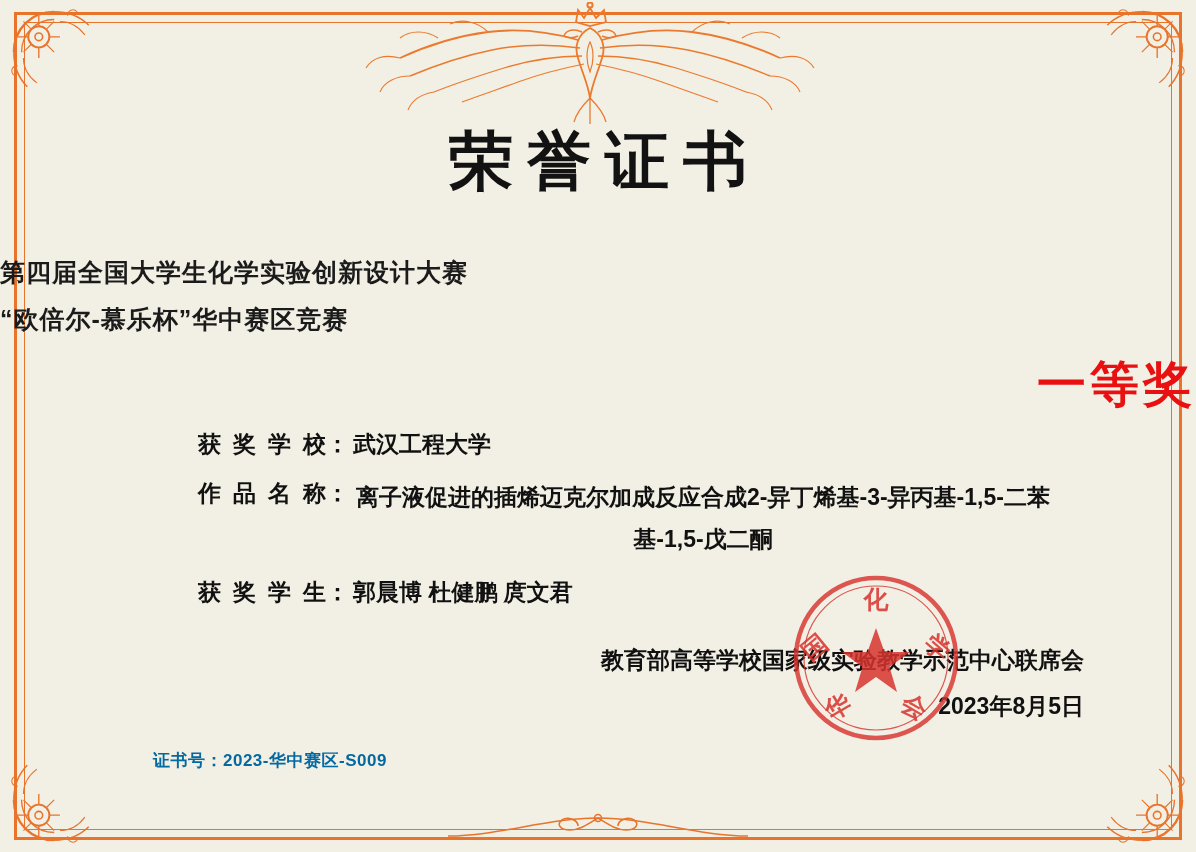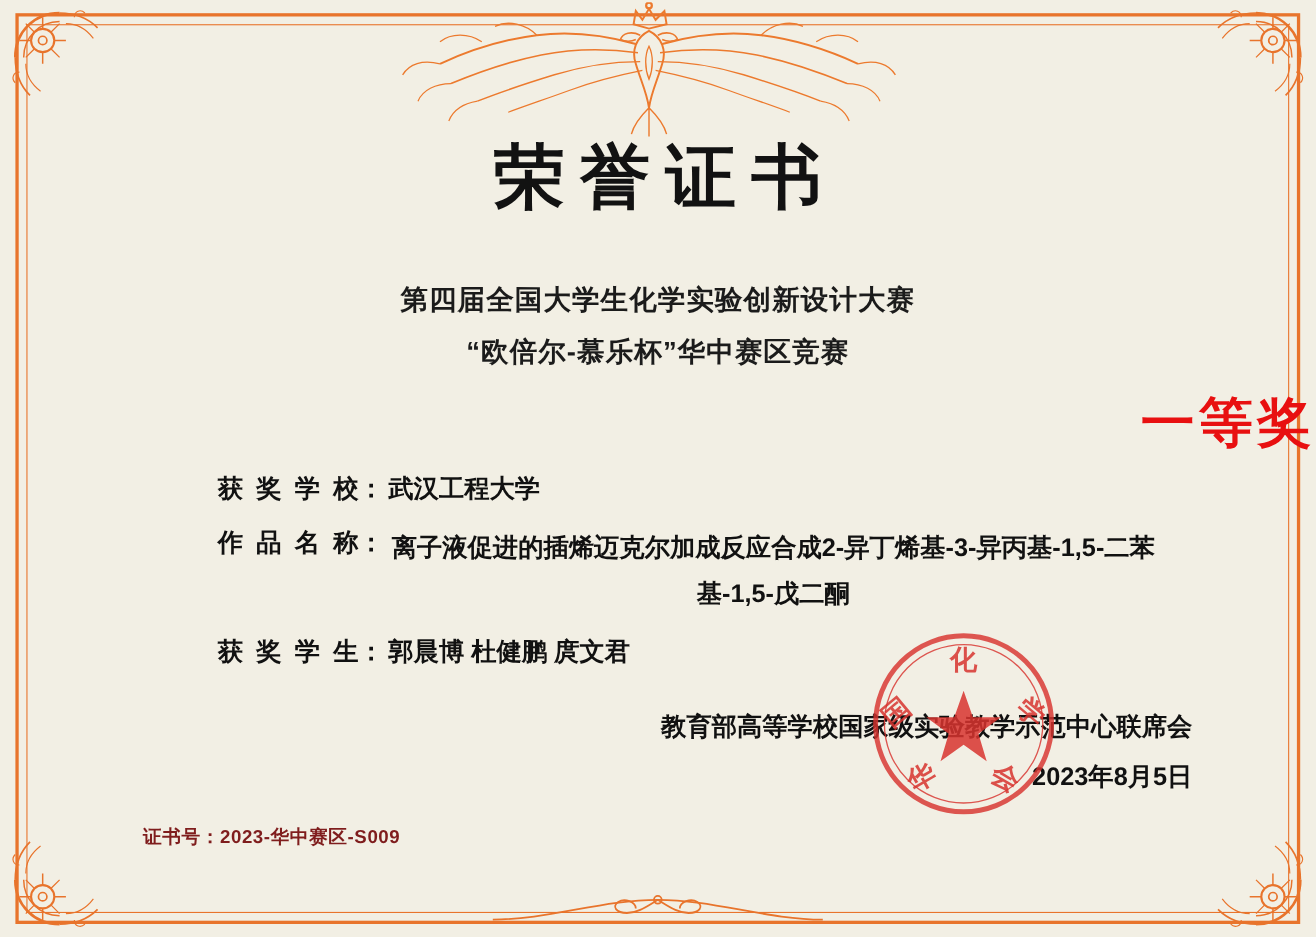--- a/index.html
+++ b/index.html
@@ -81,21 +81,21 @@
     letter-spacing: 14px;
     color: #121212;
     text-indent: 14px;
   }
 
   
   .subtitle {
     position: absolute;
     left: 0;
     width: 100%;
-    text-align: center;
+    text-align: left;
     font-weight: bold;
     font-size: 25px;
     color: #1b1b1b;
     letter-spacing: 1px;
   }
   .subtitle.l1 { top: 256px; }
   .subtitle.l2 { top: 303px; }
 
   .award {
     position: absolute;
@@ -168,24 +168,24 @@
     top: 572px;
     width: 172px;
     height: 172px;
     pointer-events: none;
   }
   .seal svg { display:block; width:100%; height:100%; }
 
   
   .cert-no {
     position: absolute;
-    left: 130px;
+    left: 153px;
     bottom: 80px;
     font-size: 17px;
-    color: #7f1d1d;
+    color: #0369a1;
     font-weight: bold;
     letter-spacing: 0.5px;
   }
 </style>
 </head>
 <body>
 
 <div class="certificate">
 
   <div class="border-outer"></div>

